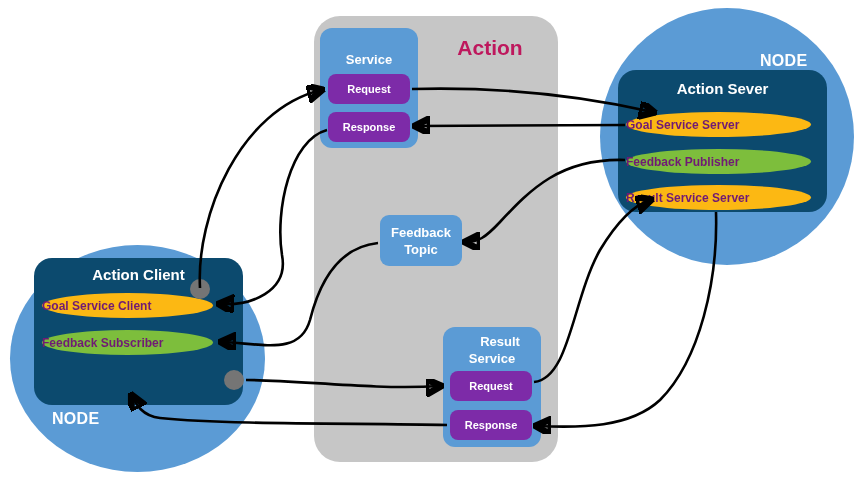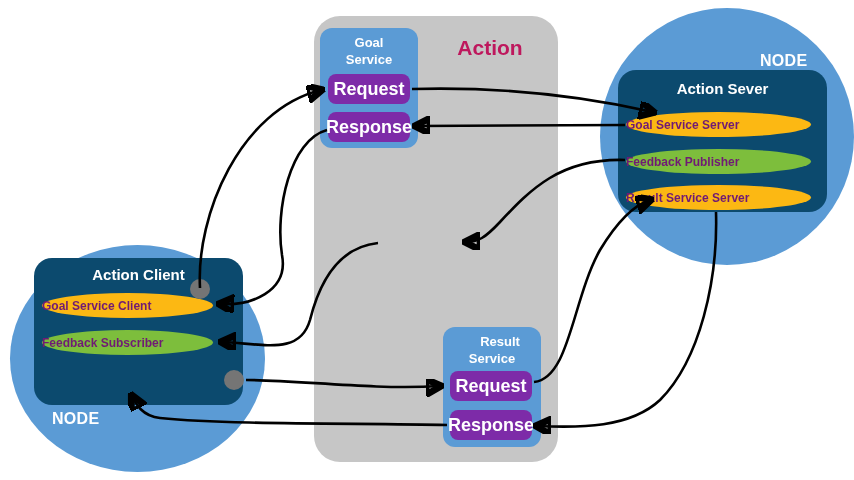--- a/index.html
+++ b/index.html
@@ -84,21 +84,21 @@
     font-size:13px;
     line-height:17px;
   }
   .purplebox{
     position:absolute;
     background:#7D2BA8;
     border-radius:8px;
     display:flex;align-items:center;justify-content:center;
     color:#ffffff;
     font-weight:bold;
-    font-size:18px;
+    font-size:11px;
     white-space:nowrap;
   }
 
   
   #feedback-topic{
     position:absolute;
     left:380px;top:215px;width:82px;height:51px;
     background:#5B9BD5;
     border-radius:9px;
     display:flex;align-items:center;justify-content:center;
@@ -160,26 +160,31 @@
     <span>Goal Service Server</span>
   </div>
   <div class="oval green" style="left:626px;top:149px;width:185px;height:25px;">
     <span>Feedback Publisher</span>
   </div>
   <div class="oval yellow" style="left:626px;top:185px;width:185px;height:25px;">
     <span>Result Service Server</span>
   </div>
 
   <div class="service-panel" style="left:320px;top:28px;width:98px;height:120px;">
-    <div class="service-panel-title" style="top:6px;">Goal</div>
     <div class="service-panel-title" style="top:23px;">Service</div>
   </div>
   <div class="purplebox" style="left:328px;top:74px;width:82px;height:30px;">Request</div>
   <div class="purplebox" style="left:328px;top:112px;width:82px;height:30px;">Response</div>
 
+  <div id="feedback-topic">
+    <div>
+      <div>Feedback</div>
+      <div>Topic</div>
+    </div>
+  </div>
 
   <div class="service-panel" style="left:443px;top:327px;width:98px;height:120px;">
     <div class="service-panel-title" style="top:6px;padding-left:16px;">Result</div>
     <div class="service-panel-title" style="top:23px;">Service</div>
   </div>
   <div class="purplebox" style="left:450px;top:371px;width:82px;height:30px;">Request</div>
   <div class="purplebox" style="left:450px;top:410px;width:82px;height:30px;">Response</div>
 
   <svg id="arrows" viewBox="0 0 854 480">
     <defs>

